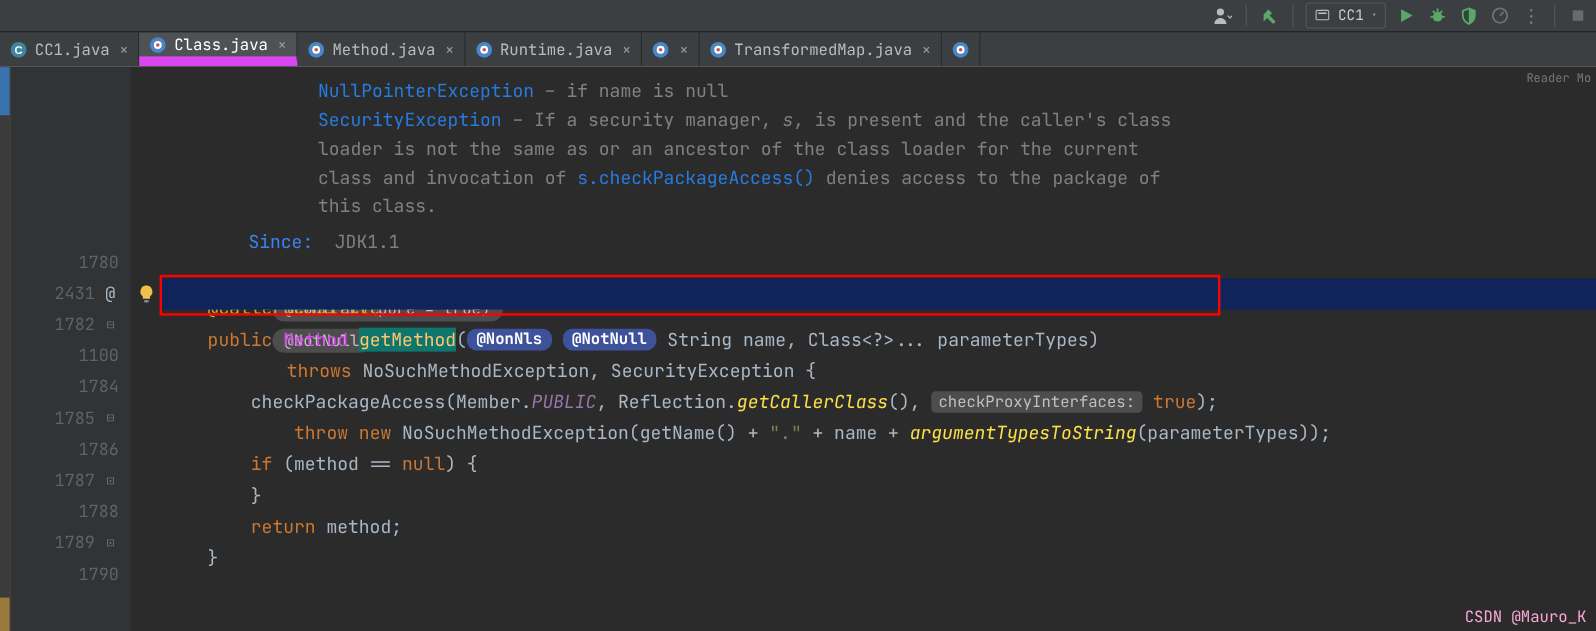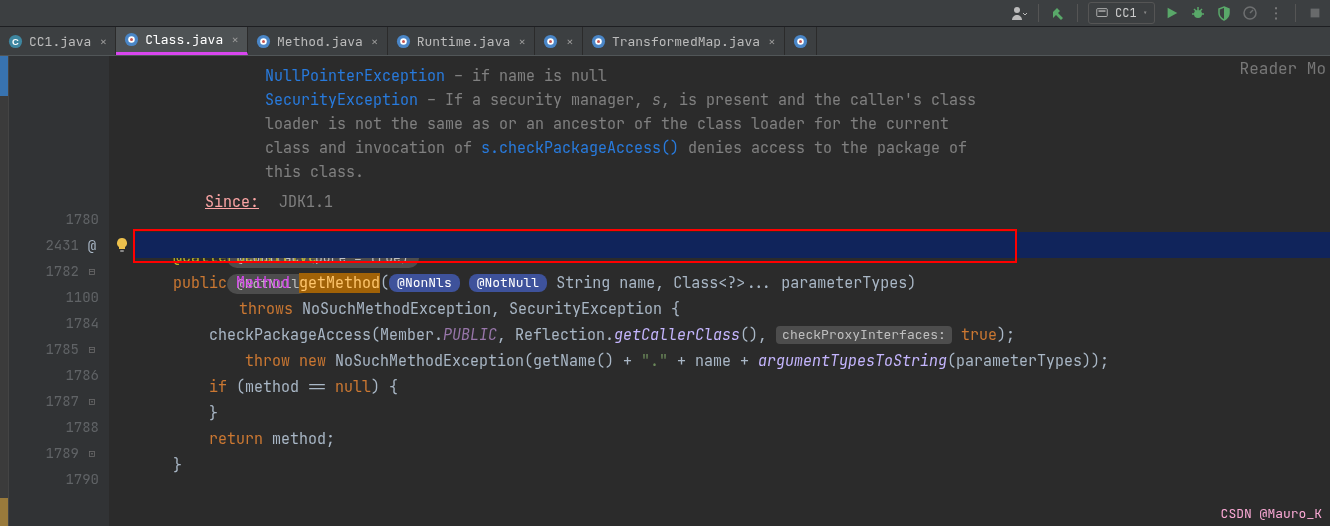--- a/index.html
+++ b/index.html
@@ -5,52 +5,52 @@
   html,body{margin:0;padding:0;background:#2b2b2b;font-family:"JetBrains Mono","Consolas","Menlo",monospace;font-size:15px;color:#A9B7C6;overflow:hidden;width:1330px;height:526px;}
   .toolbar{height:26px;background:#3c3f41;border-bottom:1px solid #1e1f22;display:flex;justify-content:flex-end;align-items:center;padding:0 6px;gap:8px;color:#bbb;}
   .toolbar .sep{width:1px;height:18px;background:#555;margin:0 2px;}
   .toolbar svg{display:block}
   .run-combo{display:flex;align-items:center;gap:6px;border:1px solid #555;padding:1px 6px;border-radius:3px;height:18px;font-size:12px;color:#ccc;}
   .run-combo .tri{font-size:9px;color:#888}
   .tbicon{width:18px;height:18px;display:flex;align-items:center;justify-content:center}
 
   .tabs{height:28px;background:#3c3f41;border-bottom:1px solid #515658;display:flex;align-items:stretch;overflow:hidden;}
   .tab{display:flex;align-items:center;gap:6px;padding:0 8px;color:#bbb;font-size:13px;border-right:1px solid #2b2b2b;white-space:nowrap;}
-  .tab.active{background:#4e5254;color:#fff;border-bottom:3px solid #d946ef;box-sizing:border-box;}
+  .tab.active{background:#4e5254;color:#fff;border-bottom:8px solid #d946ef;box-sizing:border-box;}
   .tab .close{color:#999;font-size:13px;margin-left:2px;}
   .tab svg{flex:0 0 auto}
 
   .editor{position:relative;display:flex;height:calc(526px - 26px - 28px);background:#2b2b2b;}
   .left-stripe{width:8px;background:#3b3b3b;border-right:1px solid #444;position:relative;}
   .left-stripe::before{content:"";position:absolute;left:0;top:0;width:100%;height:40px;background:#3873b0;}
   .left-stripe::after{content:"";position:absolute;left:0;bottom:0;width:100%;height:30px;background:#997a3b;}
   .gutter{width:100px;background:#313335;color:#606366;text-align:right;padding-right:10px;box-sizing:border-box;font-size:14px;}
   .gutter .row{height:26px;line-height:26px;display:flex;justify-content:flex-end;align-items:center;gap:6px;}
   .gutter .gicon{width:14px;text-align:center;}
   .code{flex:1;position:relative;}
   .codeline{height:26px;line-height:26px;white-space:pre;padding-left:8px;}
   .doc-block{padding:8px 0 4px 80px;line-height:24px;color:#808080;font-size:15px;}
-  .doc-block .since-label{color:#fca5a5;display:inline-block;width:58px;margin-left:-62px;text-align:center;text-decoration:underline;}
+  .doc-block .since-label{color:#3b82f6;display:inline-block;width:58px;margin-left:-62px;text-align:right;}
   .link{color:#287BDE;}
   .kw{color:#CC7832;}
   .type{color:#d946ef;}
   .method-decl{color:#FFC66D;}
-  .method-call-i{color:#c4b5fd;font-style:italic;}
+  .method-call-i{color:#fde047;font-style:italic;}
   .static-field-i{color:#9876AA;font-style:italic;}
   .str{color:#6A8759;}
   .ann{color:#BBB529;}
 
   .hl-line{position:absolute;left:0;right:0;height:26px;background:#10245b;}
   .redbox{position:absolute;border:2px solid #ff0000;pointer-events:none;}
 
   .badge{display:inline-block;background:#4d4d4d;color:#C0C0C0;border-radius:10px;padding:1px 10px;font-size:13px;line-height:18px;}
   .inlay{display:inline-block;background:#4d4d4d;color:#bfbfbf;border-radius:4px;padding:0px 6px;font-size:13px;line-height:18px;vertical-align:1px;}
-  .inlay-param{display:inline-block;background:#3e529b;color:#fff;border-radius:8px;padding:0 8px;font-size:13px;line-height:18px;vertical-align:1px;}
-
-  .reader-mode{position:absolute;top:58px;right:4px;color:#777;font-size:16px;}
+  .inlay-param{display:inline-block;background:#3e529b;color:#fff;border-radius:8px;padding:0 8px;font-size:13px;line-height:18px;vertical-align:1px;font-weight:bold;}
+
+  .reader-mode{position:absolute;top:58px;right:4px;color:#777;font-size:10px;}
   .watermark{position:absolute;bottom:4px;right:8px;color:#f9a8d4;font-size:13px;}
   .margin-icons{width:26px;position:relative;}
   .margin-icons .mi{position:absolute;left:4px;width:18px;height:18px;display:flex;align-items:center;justify-content:center;}
   .fold{color:#6e6e6e;font-size:11px;cursor:pointer;}
 </style>
 </head>
 <body>
 
 <div class="toolbar">
   <span class="tbicon">
@@ -242,21 +242,21 @@
       <div style="margin-top:6px"><span class="since-label">Since:</span>&nbsp;&nbsp;<span>JDK1.1</span></div>
     </div>
 
     <div class="codeline" style="padding-left:38px">
       <span class="badge">@Contract(pure = true)</span>&nbsp;
       <span class="badge">@NotNull</span>
     </div>
 
     <div class="codeline"><span style="padding-left:30px"></span><span class="ann">@CallerSensitive</span></div>
 
-    <div class="codeline" style="position:relative;z-index:2"><span style="padding-left:30px"></span><span class="kw">public</span> <span class="type">Method</span> <span class="method-decl" style="background:#a16207">getMethod</span>(<span class="inlay-param">@NonNls</span> <span class="inlay-param">@NotNull</span> <span>String name, Class&lt;?&gt;... parameterTypes)</span></div>
+    <div class="codeline" style="position:relative;z-index:2"><span style="padding-left:30px"></span><span class="kw">public</span> <span class="type">Method</span> <span class="method-decl" style="background:#0f766e">getMethod</span>(<span class="inlay-param">@NonNls</span> <span class="inlay-param">@NotNull</span> <span>String name, Class&lt;?&gt;... parameterTypes)</span></div>
 
     <div class="codeline"><span style="padding-left:96px"></span><span class="kw">throws</span> <span>NoSuchMethodException, SecurityException {</span></div>
 
     <div class="codeline"><span style="padding-left:66px"></span><span>checkPackageAccess(Member.</span><span class="static-field-i">PUBLIC</span><span>, Reflection.</span><span class="method-call-i">getCallerClass</span><span>(), </span><span class="inlay">checkProxyInterfaces:</span> <span class="kw">true</span><span>);</span></div>
 
 
     <div class="codeline"><span style="padding-left:102px"></span><span class="kw">throw</span> <span class="kw">new</span><span> NoSuchMethodException(getName() + </span><span class="str">"."</span><span> + name + </span><span class="method-call-i">argumentTypesToString</span><span>(parameterTypes));</span></div>
 
     <div class="codeline"><span style="padding-left:66px"></span><span class="kw">if</span><span> (method == </span><span class="kw">null</span><span>) {</span></div>
 

